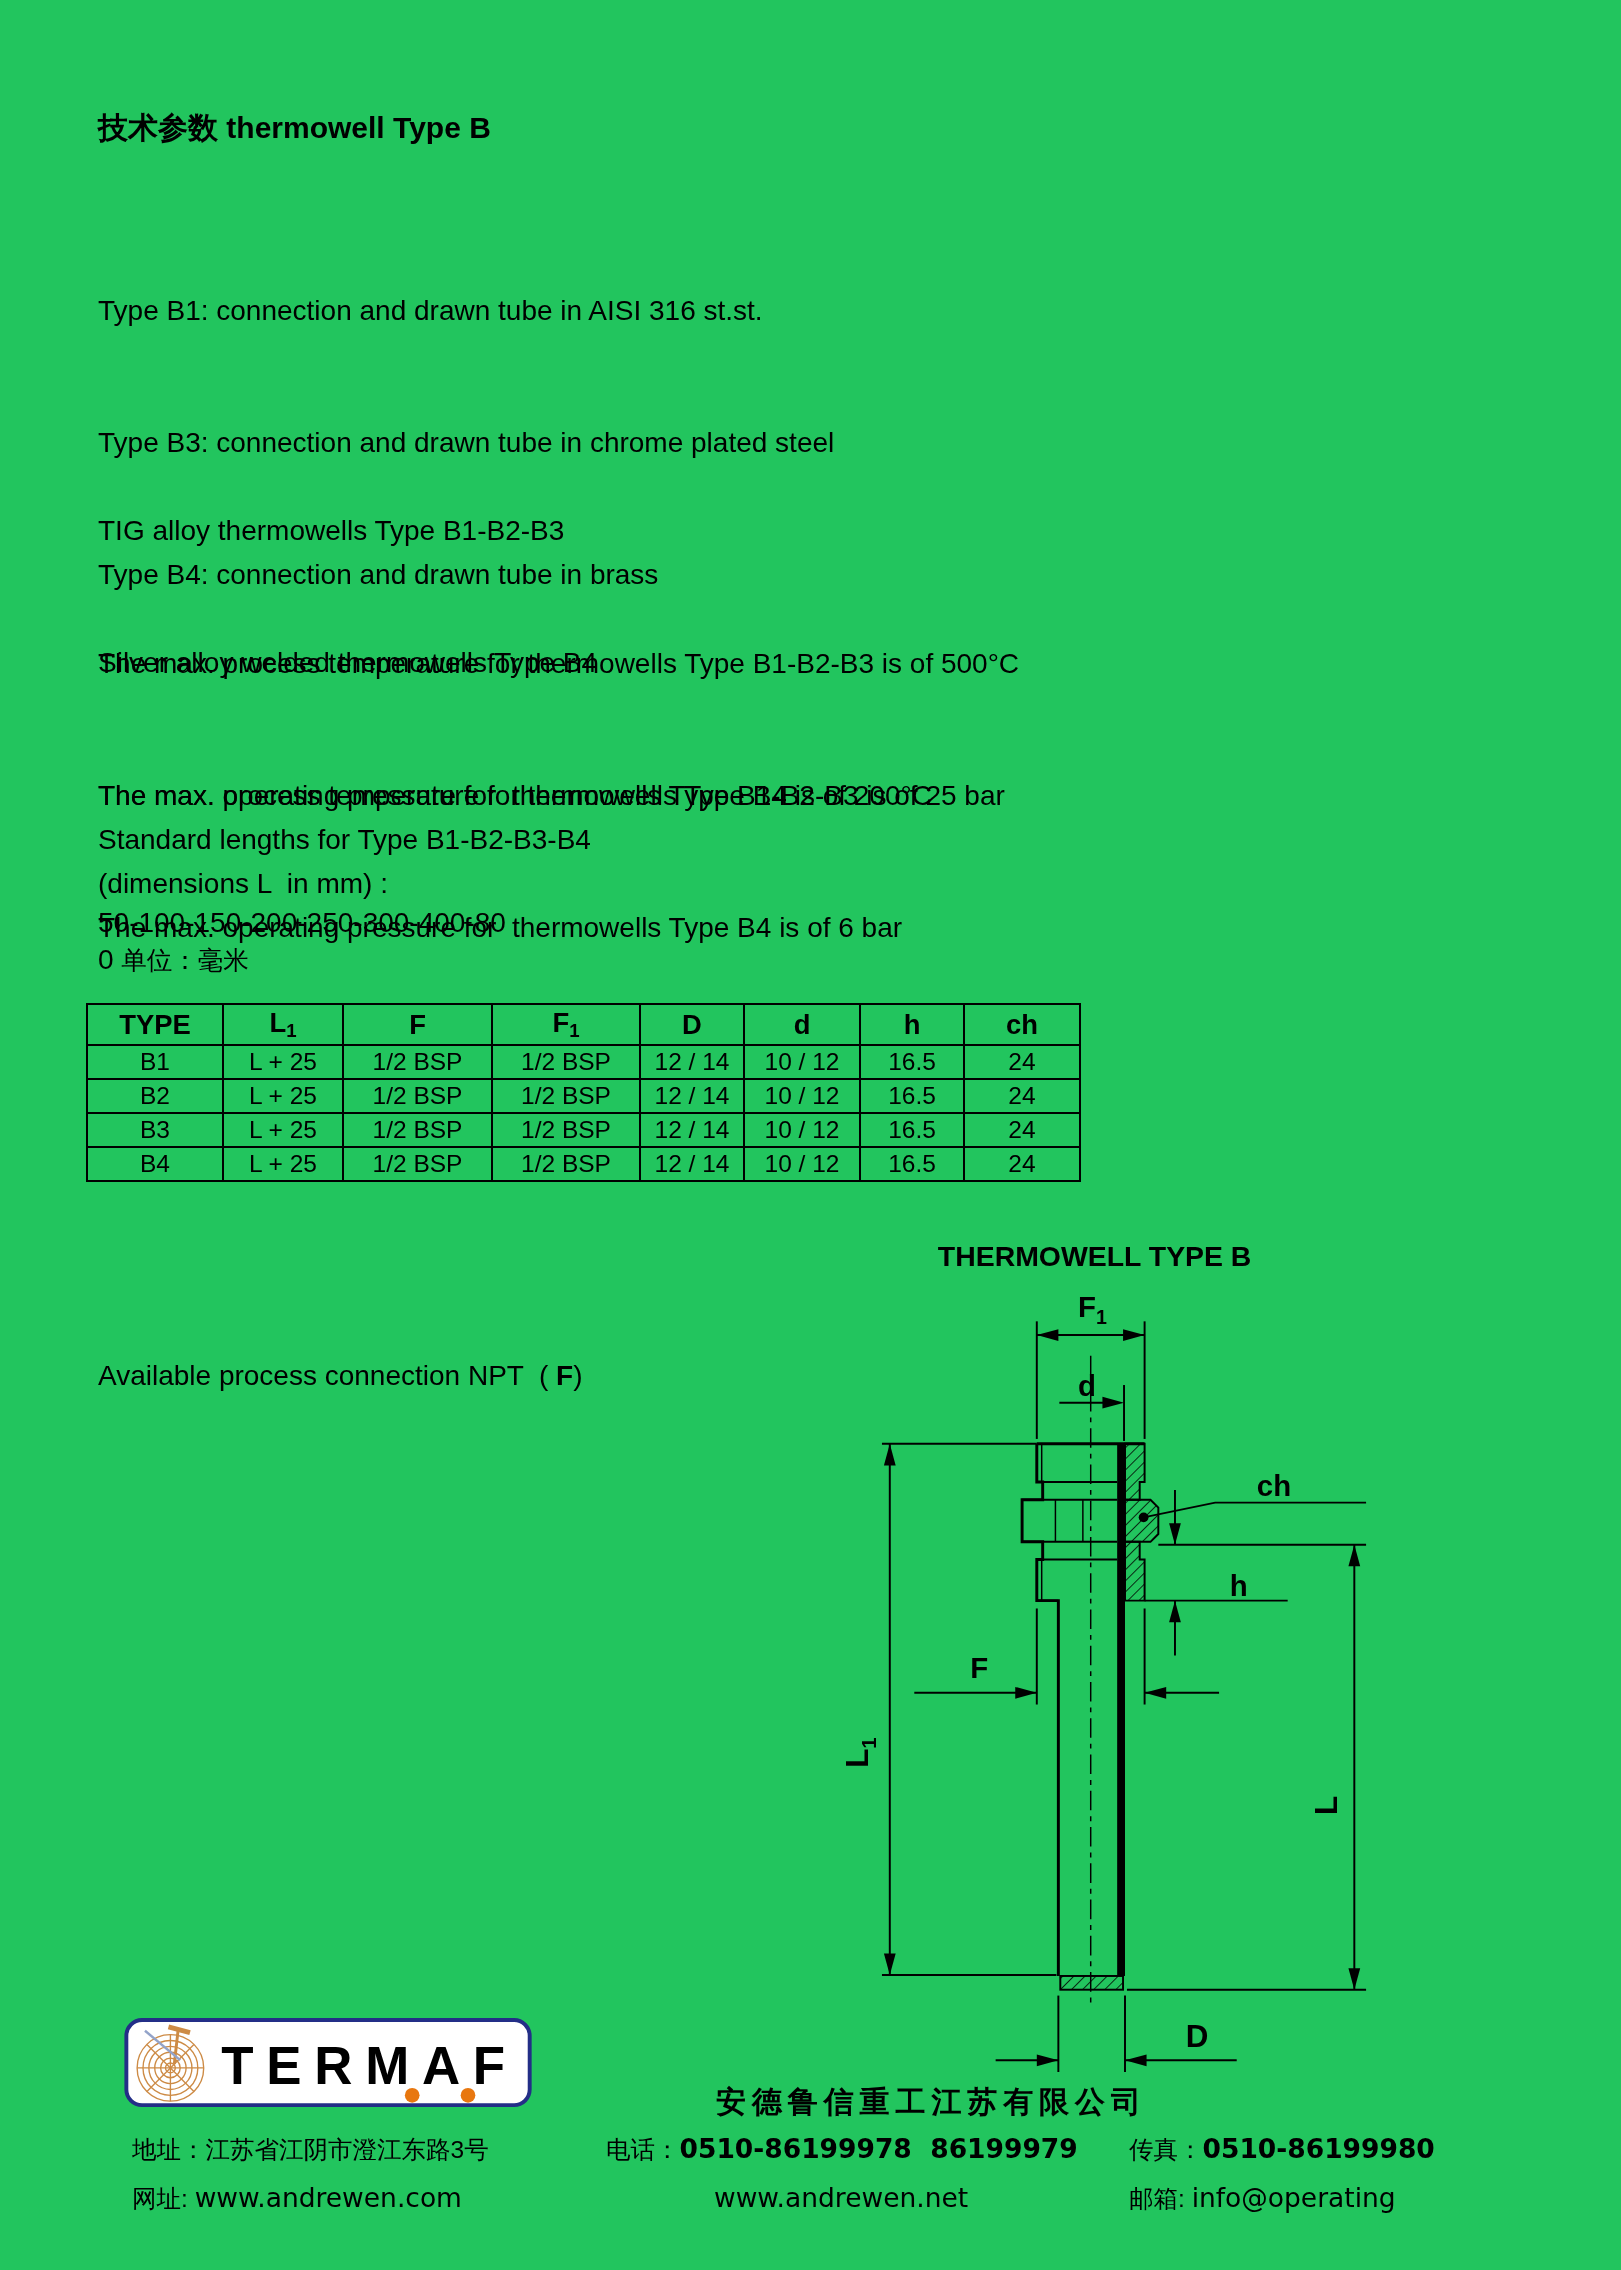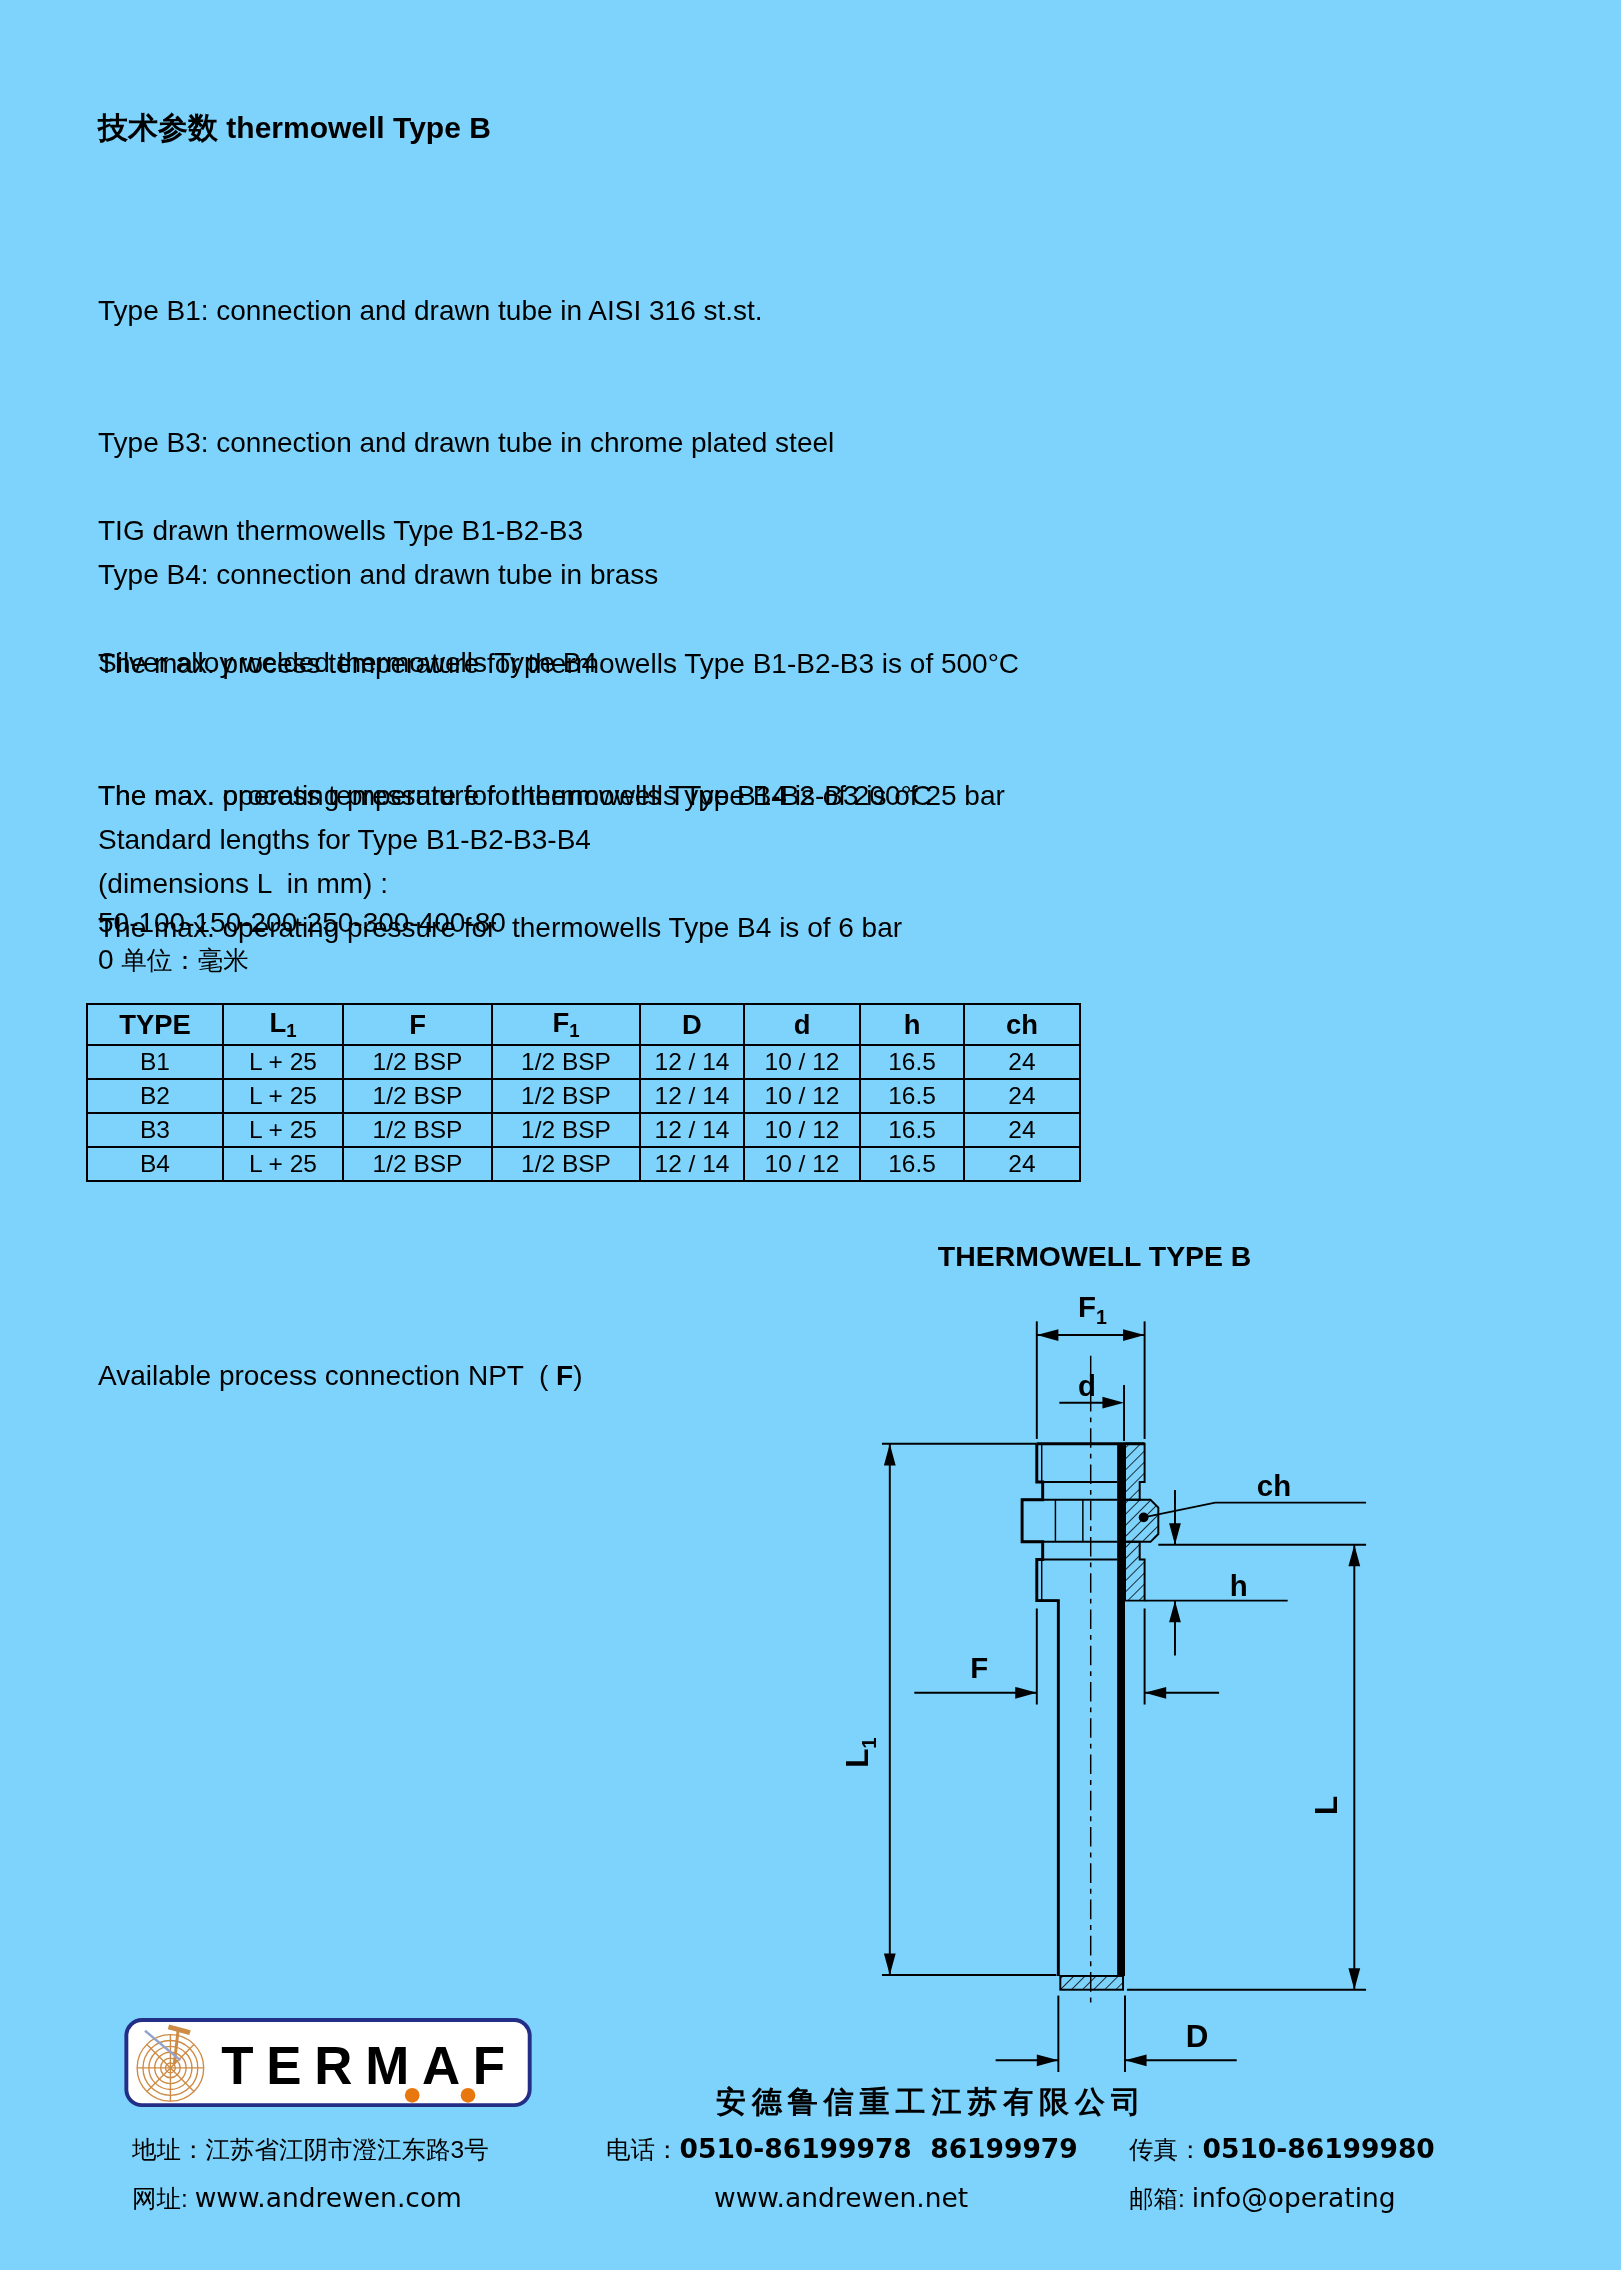--- a/index.html
+++ b/index.html
@@ -1,17 +1,17 @@
 <!DOCTYPE html>
 <html><head>
 <meta charset="utf-8">
 <style>
   html,body{margin:0;padding:0;background:#e8e8e8;}
   .page{
-    position:relative;width:1621px;height:2270px;background:#7dd3fc;
+    position:relative;width:1621px;height:2270px;background:#22c55e;
     font-family:"Liberation Sans",sans-serif;color:#000;overflow:hidden;margin:0 auto;
   }
   .abs{position:absolute;white-space:pre-wrap;}
   .doc-title{left:98px;top:108px;font-size:30px;font-weight:bold;}
   .para{left:98px;font-size:28px;line-height:44px;}
   .para-tight{left:98px;font-size:28px;line-height:39px;}
   .cjk-small{font-size:25.5px;}
   
   .spec-wrap{position:absolute;left:86px;top:1003px;}
   table.spec{border-collapse:collapse;table-layout:fixed;width:992px;border:2.9px solid #000;}
@@ -42,21 +42,21 @@
 
   <div class="abs doc-title"><span>技术参数</span><span> thermowell Type B</span></div>
 
   <div class="abs para" style="top:201px;">
     <div>Type B1: connection and drawn tube in AISI 316 st.st.</div>
     <div>Type B3: connection and drawn tube in chrome plated steel</div>
     <div>Type B4: connection and drawn tube in brass</div>
   </div>
 
   <div class="abs para" style="top:421px;">
-    <div>TIG drawn thermowells Type B1-B2-B3</div>
+    <div>TIG alloy thermowells Type B1-B2-B3</div>
     <div>Silver alloy welded thermowells Type B4</div>
   </div>
 
   <div class="abs para" style="top:554px;">
     <div>The max. process temperature for thermowells Type B1-B2-B3 is of 500°C</div>
     <div>The max. process temperature for thermowells Type B4 is of 200°C</div>
   </div>
 
   <div class="abs para" style="top:686px;">
     <div>The max. operating pressure for  thermowells Type B1-B2-B3 is of 25 bar</div>

